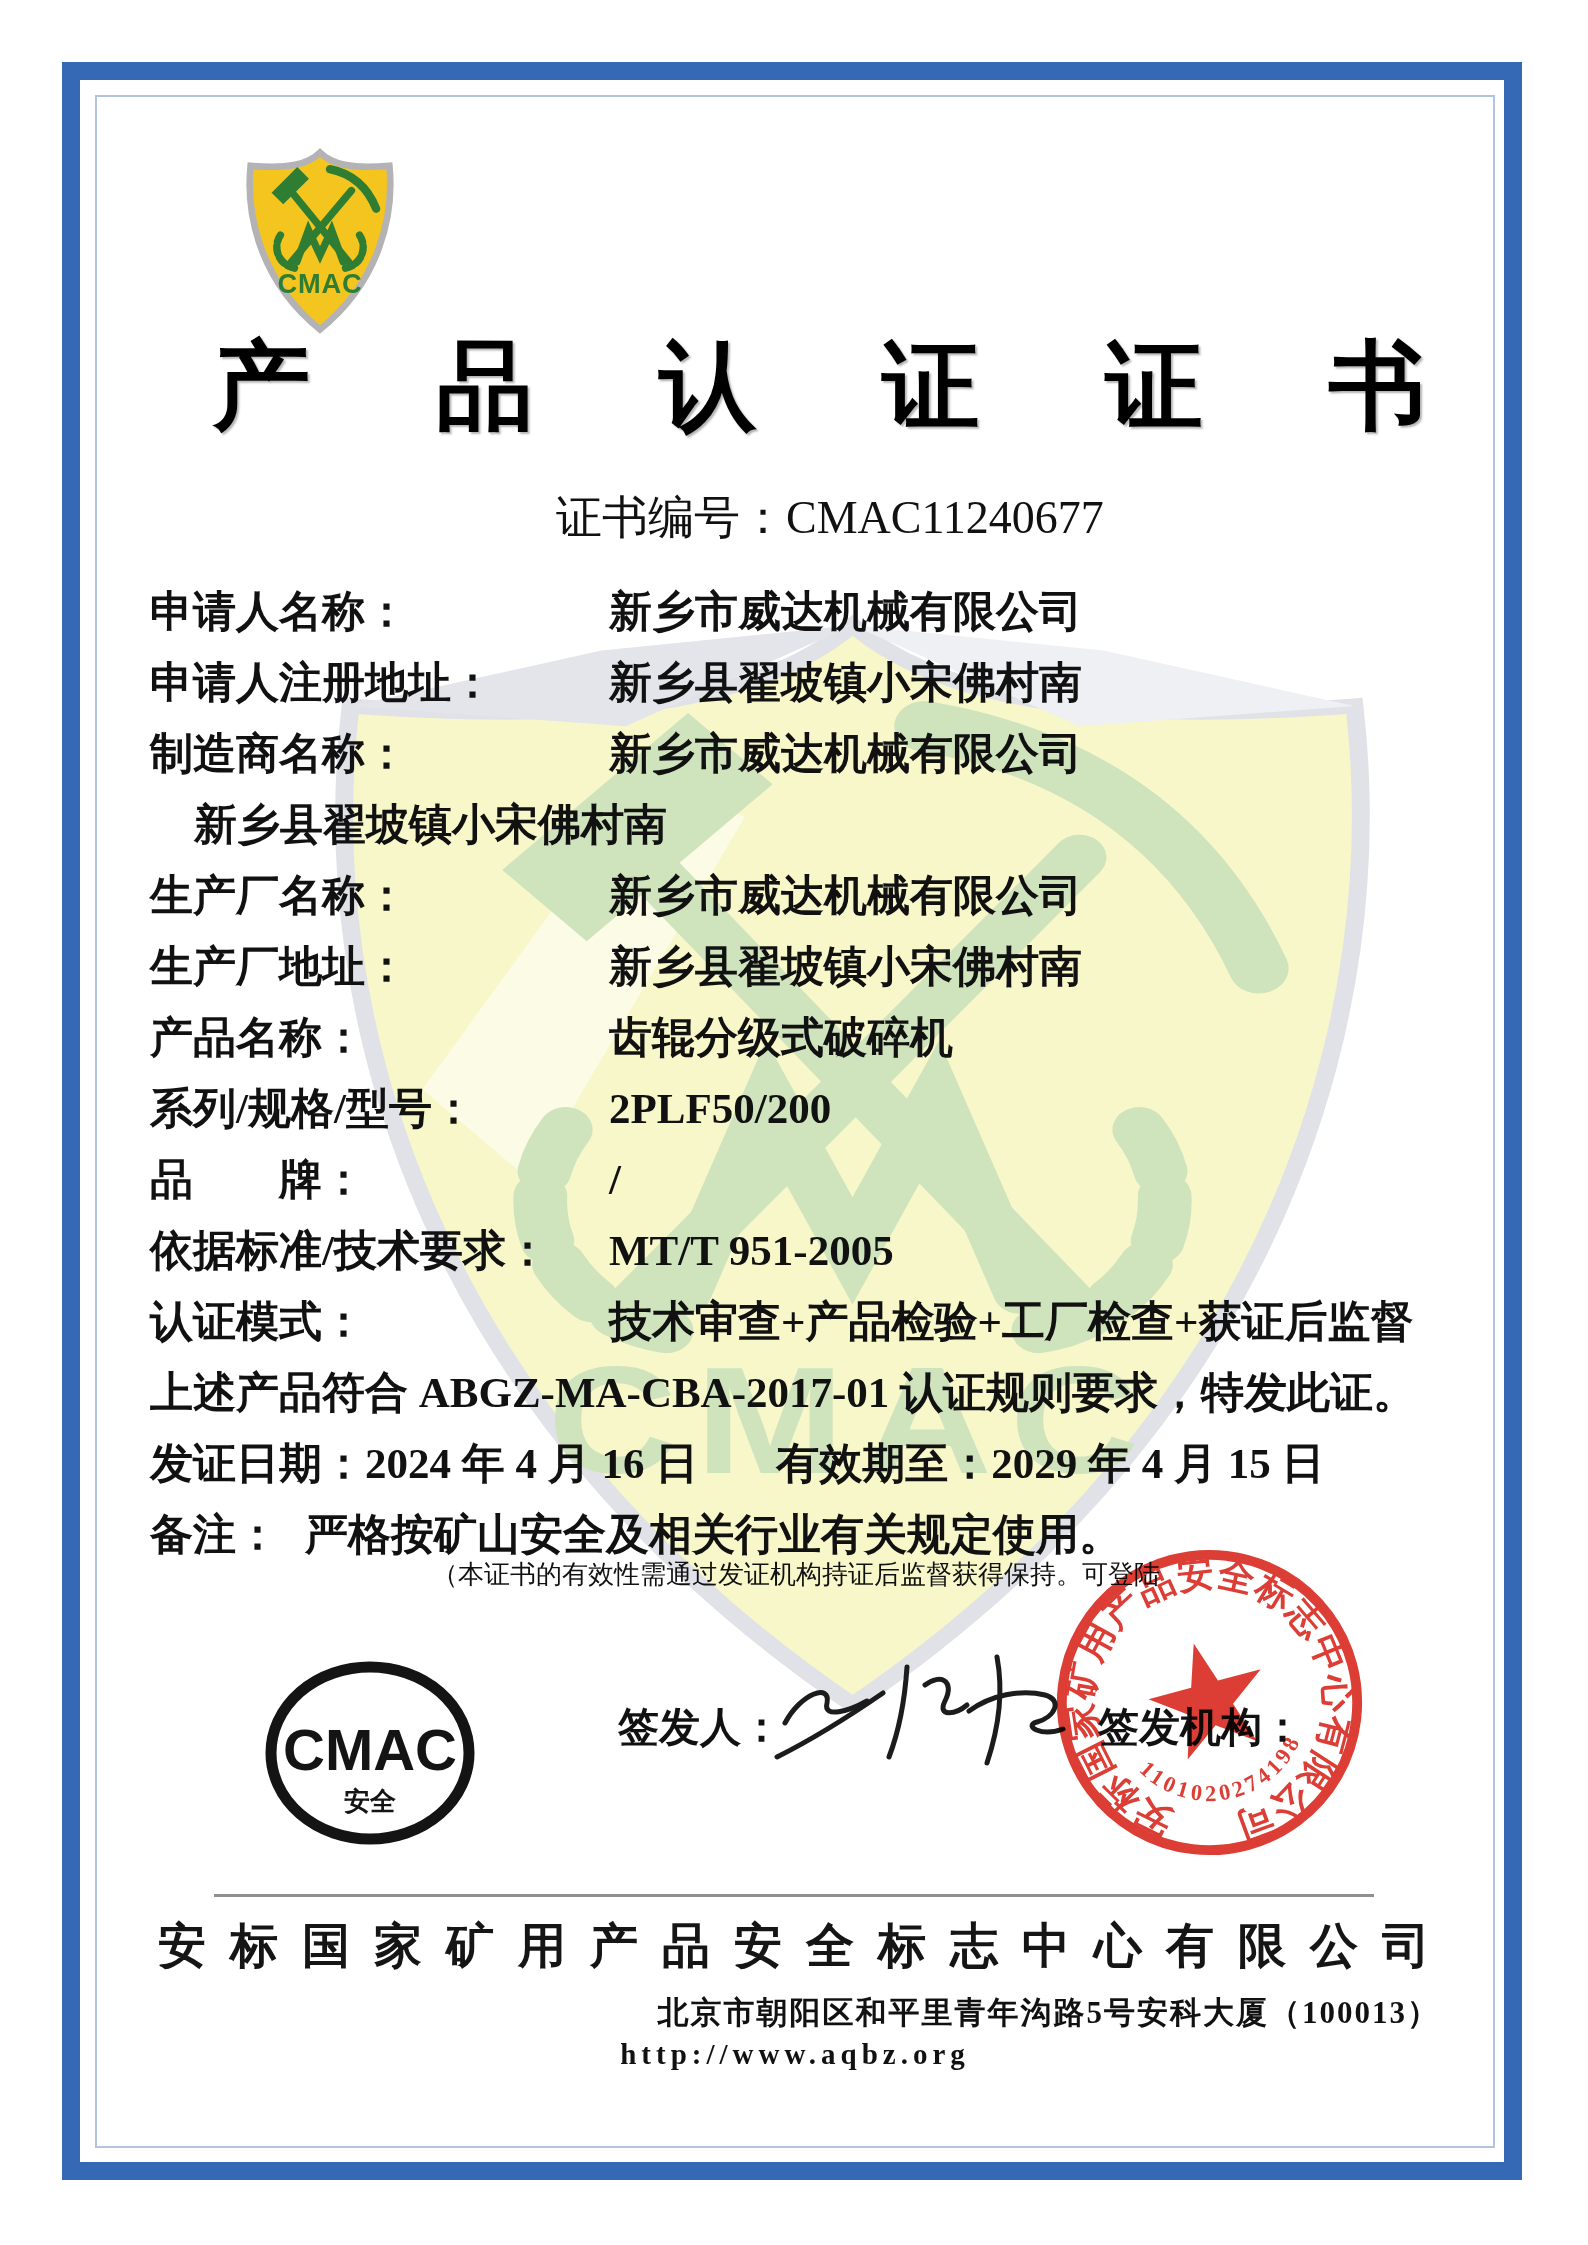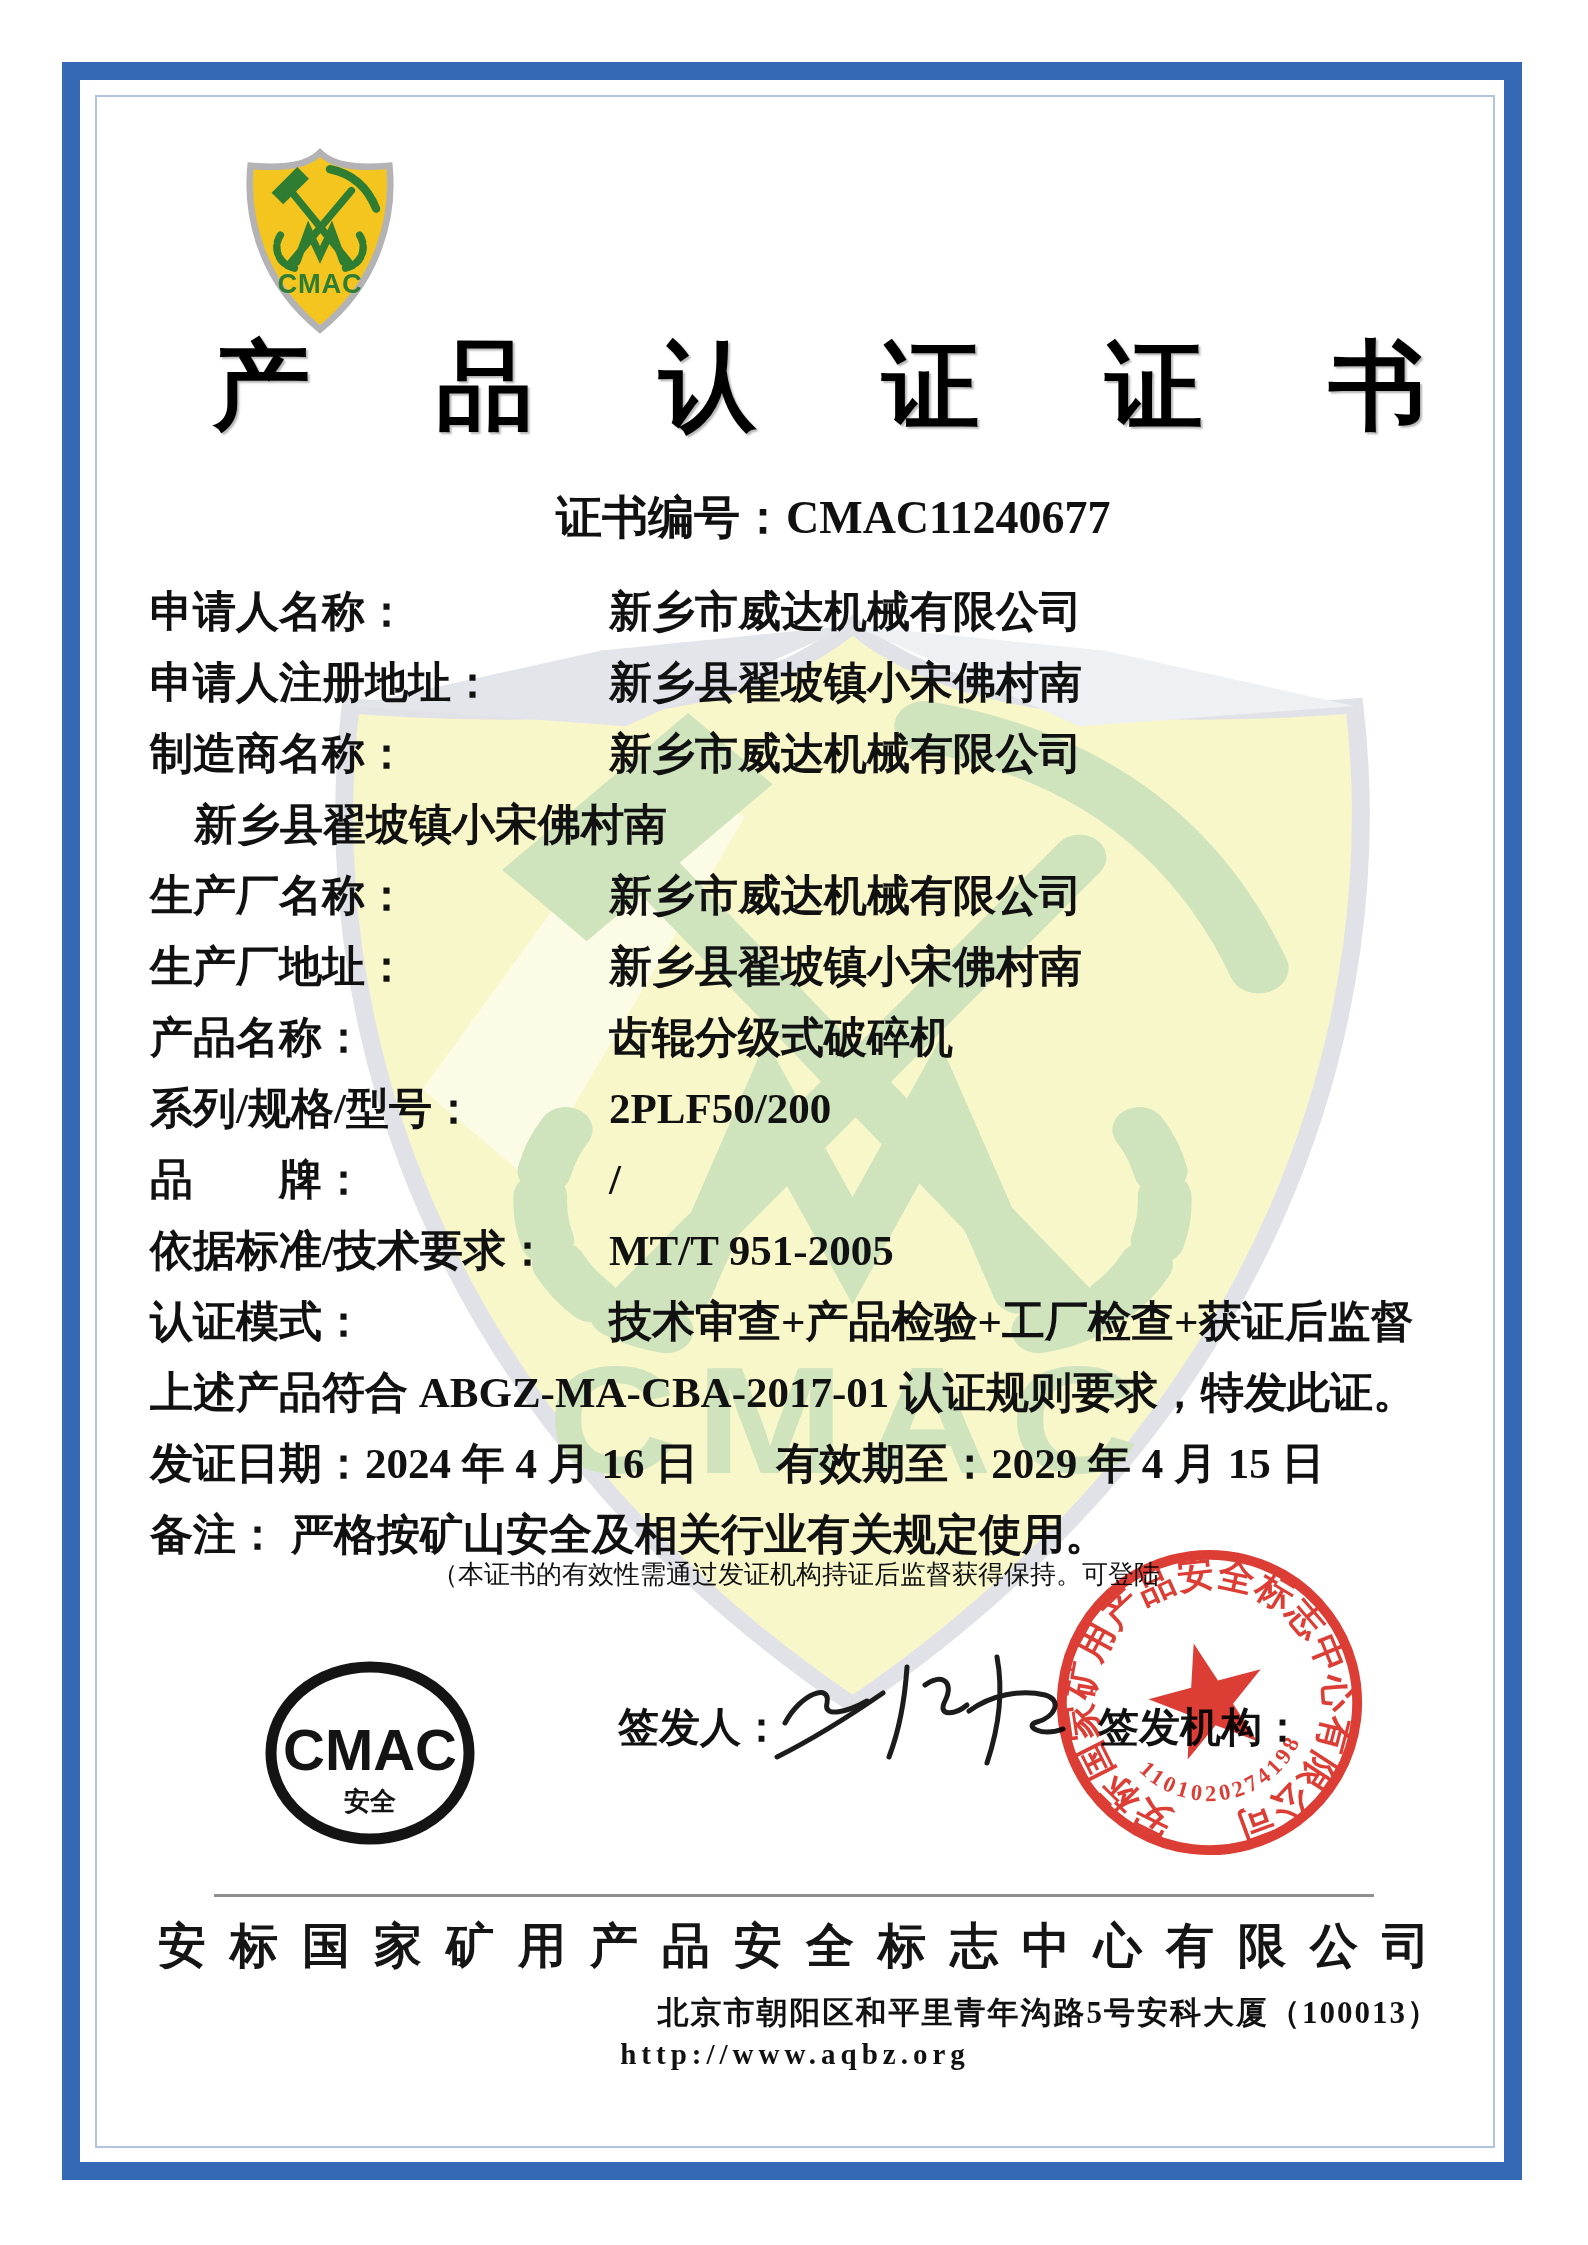--- a/index.html
+++ b/index.html
@@ -18,29 +18,29 @@
   
   .shield-logo{position:absolute;left:236px;top:146px;width:168px;height:190px;z-index:2;}
   .title{
     position:absolute;left:150px;top:322px;width:1290px;z-index:2;
     font-family:"Liberation Sans","DejaVu Sans",sans-serif;
     font-weight:900;font-size:97px;letter-spacing:1.3em;padding-left:0.65em;
     text-align:center;white-space:nowrap;color:#000000;
     text-shadow:2px 2px 2px rgba(120,120,120,.55);
   }
   .cert-no{position:absolute;left:556px;top:487px;z-index:2;
-    font-size:46px;font-weight:bold;white-space:nowrap;}
+    font-size:46px;font-weight:normal;white-space:nowrap;}
   
   .rows{position:absolute;left:150px;top:576px;width:1292px;z-index:2;}
   .row{display:flex;height:71px;line-height:71px;font-size:43px;font-weight:bold;white-space:nowrap;}
   .row-label{flex:0 0 415px;}
   .row-value{flex:1 1 auto;margin-left:44px;}
   .row-full{display:block;}
   .sp-date{display:inline-block;width:78px;}
-  .remark-text{margin-left:12px;}
+  .remark-text{margin-left:26px;}
   
   .notes{position:absolute;left:150px;top:1542px;width:1292px;z-index:1;
     text-align:center;font-size:26px;font-weight:normal;line-height:66px;}
   
   .oval-logo{position:absolute;left:258px;top:1658px;width:224px;height:196px;z-index:2;}
   .signer-label{position:absolute;left:618px;top:1700px;font-size:41px;font-weight:bold;z-index:2;white-space:nowrap;}
   .issuer-label{position:absolute;left:1098px;top:1700px;font-size:41px;font-weight:bold;z-index:2;white-space:nowrap;}
   .signature{position:absolute;left:765px;top:1645px;width:340px;height:140px;z-index:3;}
   .seal{position:absolute;left:1052px;top:1545px;width:315px;height:315px;z-index:3;
     opacity:.9;mix-blend-mode:multiply;}

